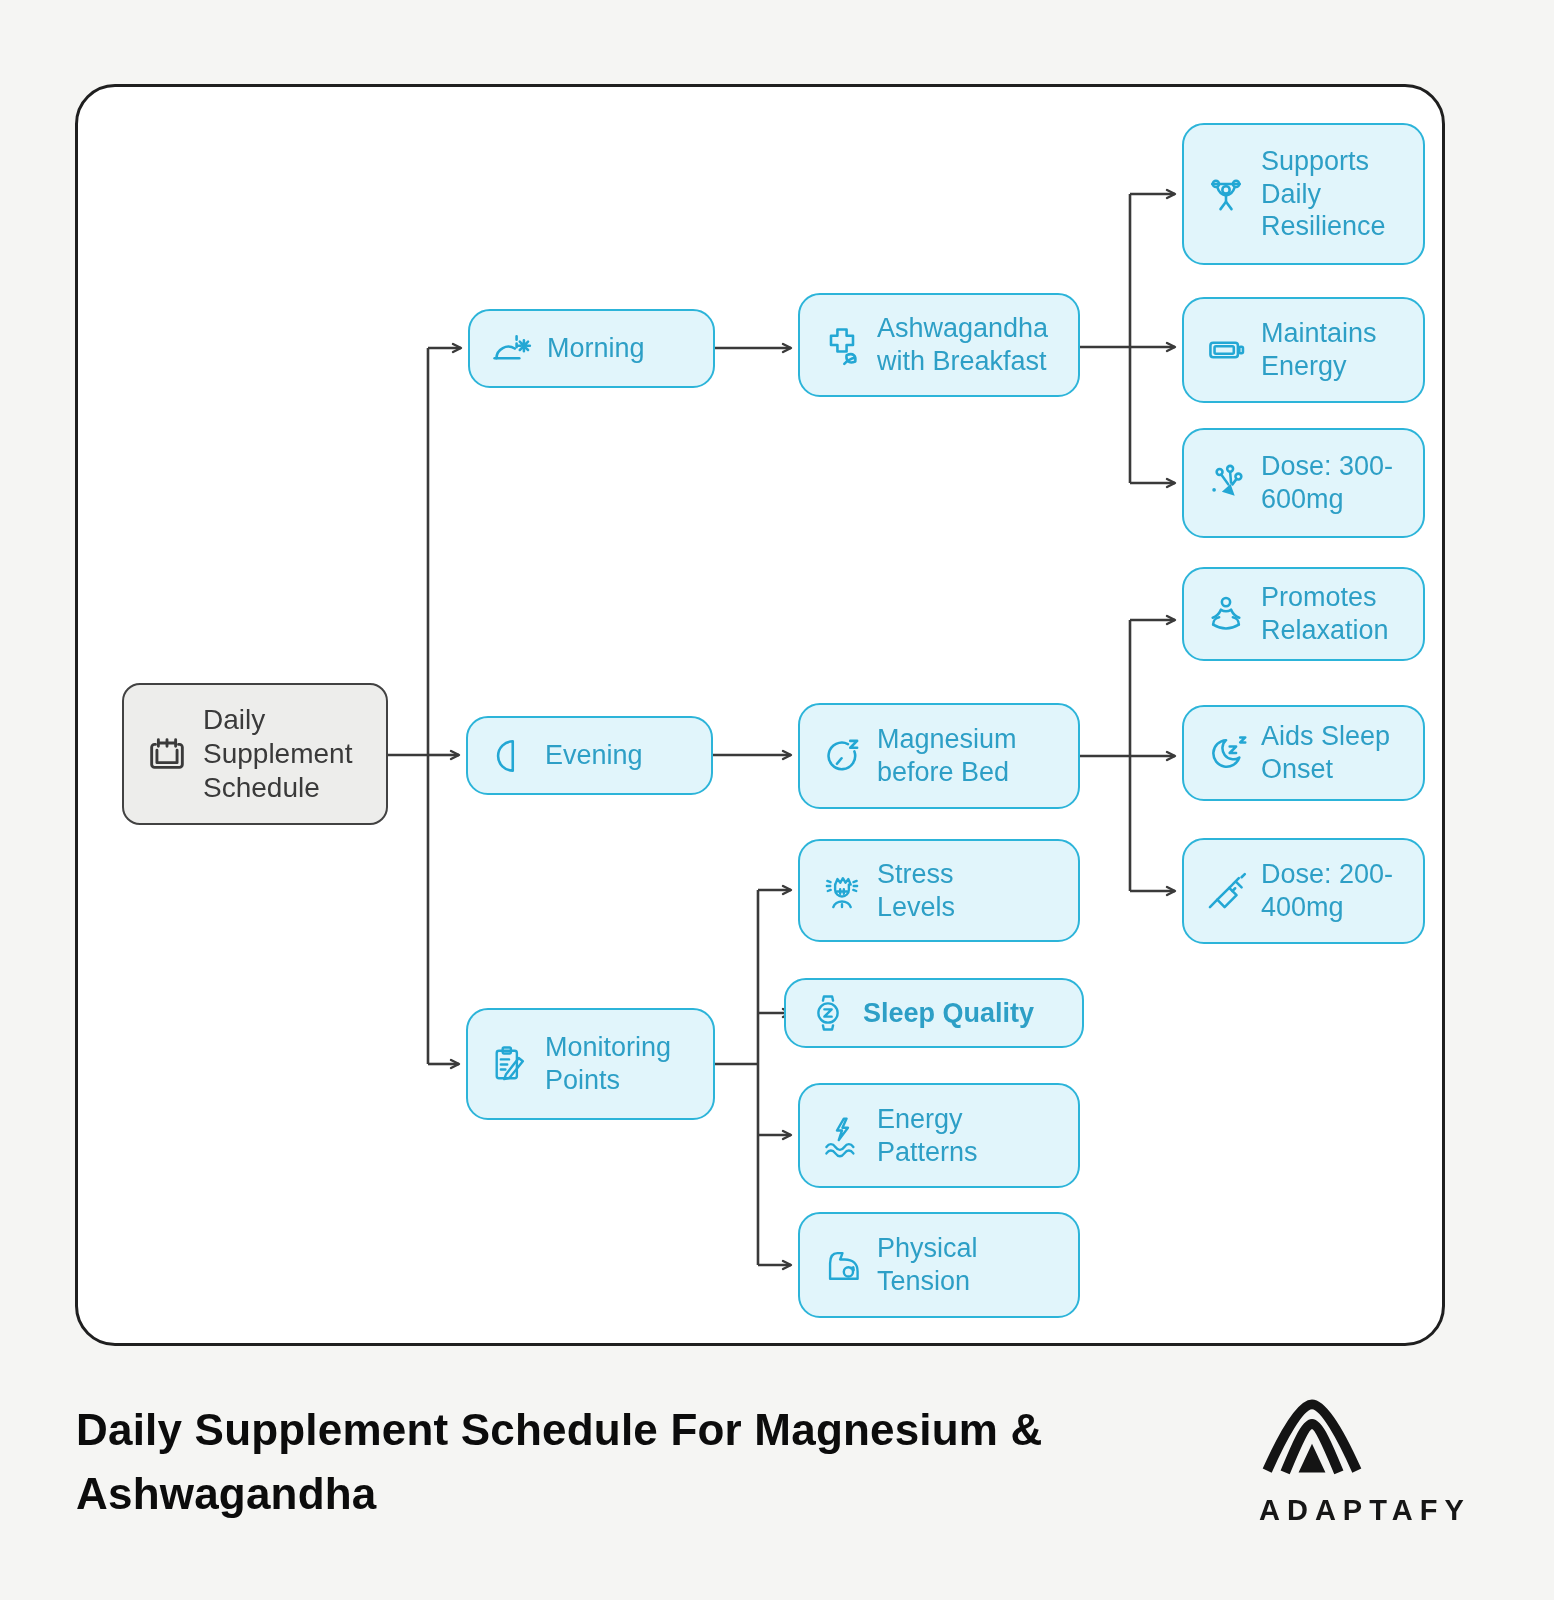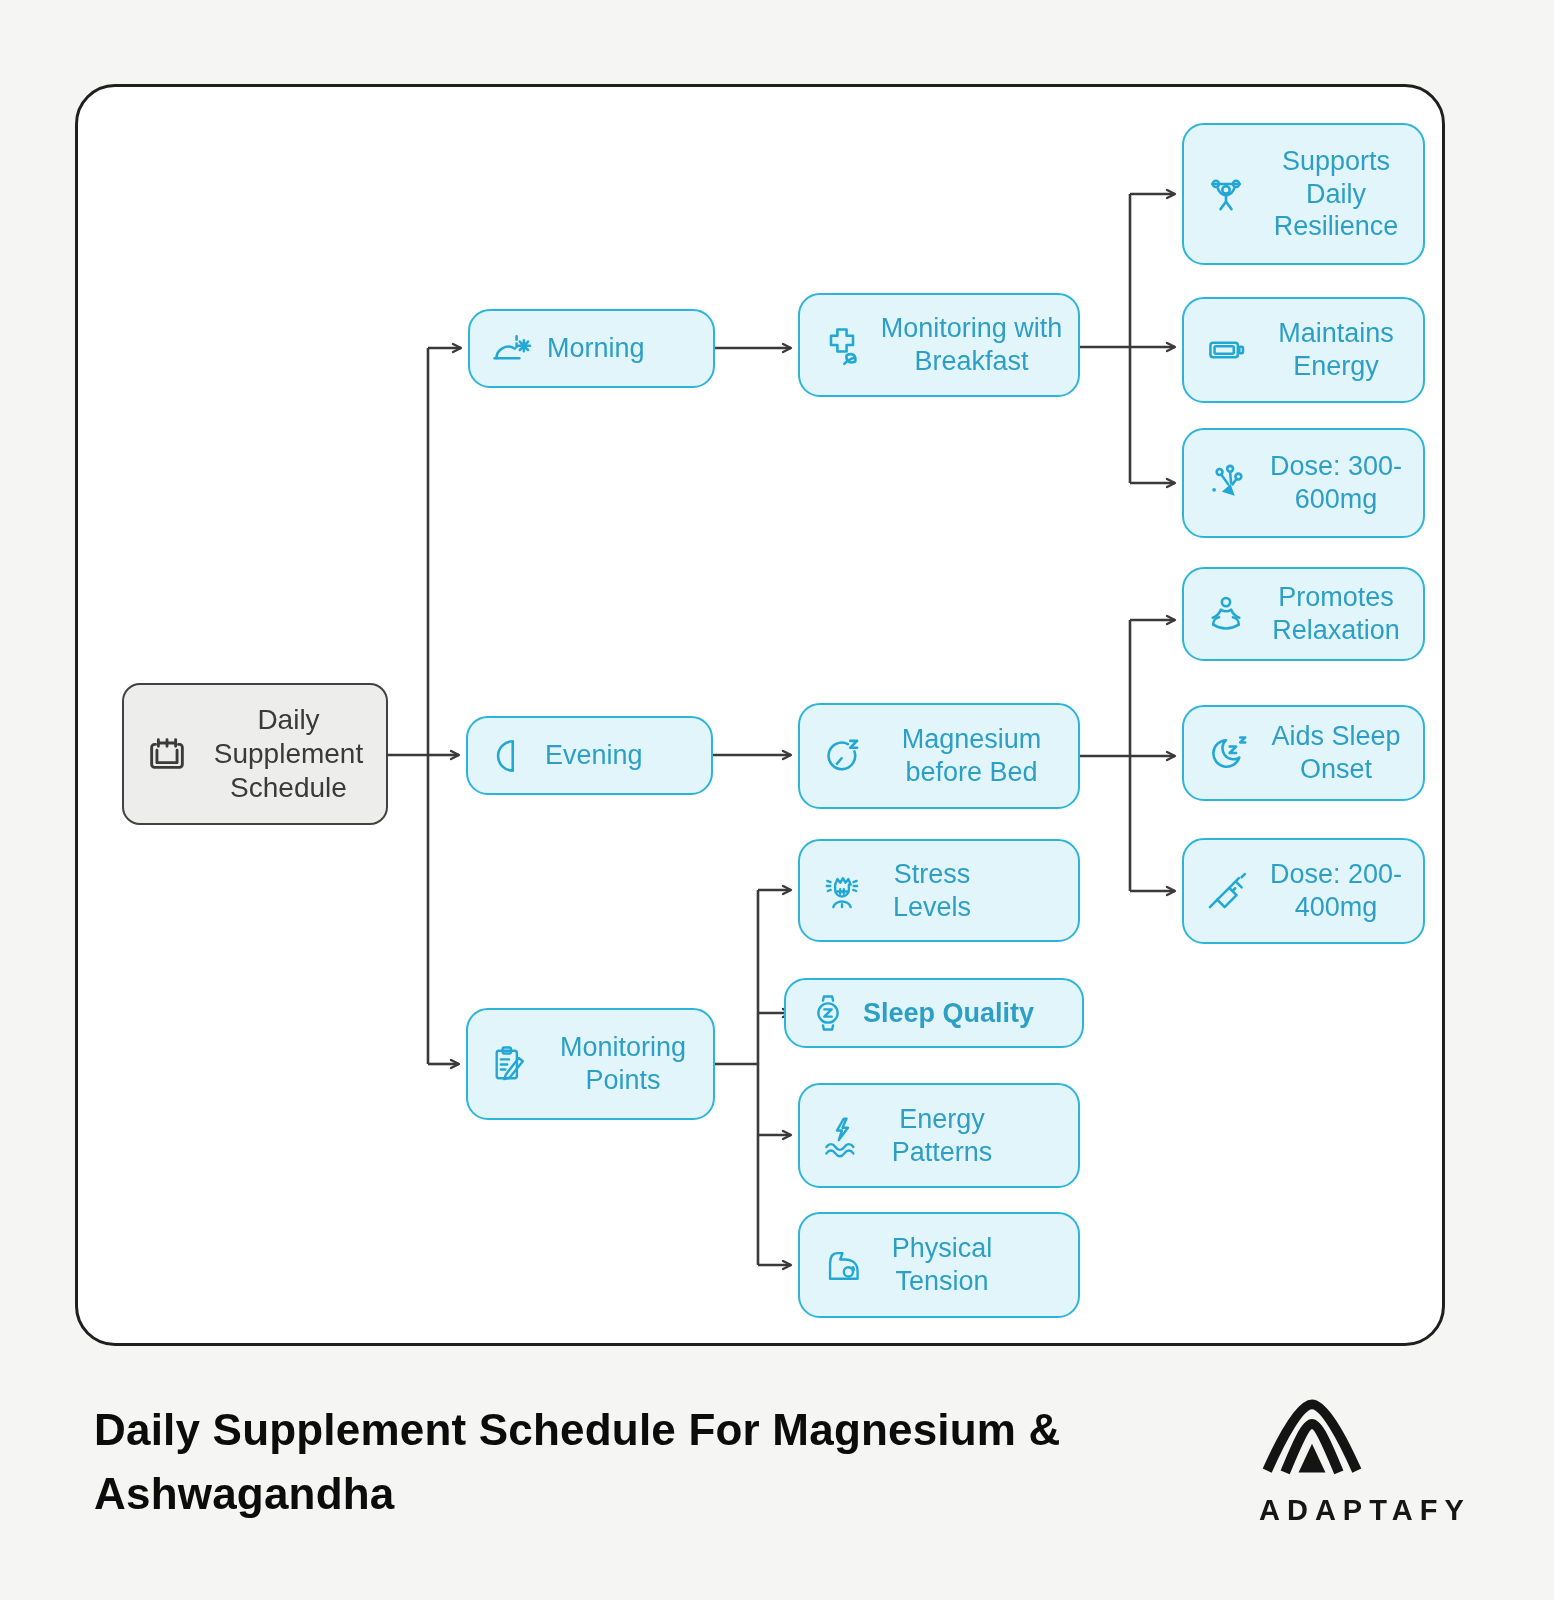--- a/index.html
+++ b/index.html
@@ -23,23 +23,23 @@
     background:#e1f5fb;border:2.5px solid #2cb4d9;border-radius:22px;
     color:#2d9fc6;font-size:27px;line-height:1.22;
   }
   .node .icon{flex:0 0 auto;display:flex;align-items:center;justify-content:center;}
   .node .icon svg{stroke:#23a7d4;}
   .node.root{
     background:#ededeb;border-color:#424242;color:#3a3a3a;
     font-size:28px;border-radius:18px;
   }
   .node.root .icon svg{stroke:#3a3a3a;}
-  .label{display:block;text-align:center;}
+  .label{display:block;}
   .footer-title{
-    position:absolute;left:94px;top:1398px;width:1020px;
+    position:absolute;left:76px;top:1398px;width:1020px;
     font-size:44px;font-weight:bold;color:#0c0c0c;line-height:1.45;
     letter-spacing:0.2px;
   }
   .brand{
     position:absolute;left:1252px;top:1390px;width:200px;
   }
   .brand .mark{display:inline-block;}
   .brand .name{
     margin-top:14px;font-size:29px;font-weight:bold;color:#161616;
     letter-spacing:7px;text-indent:7px;white-space:nowrap;
@@ -108,21 +108,21 @@
   </div>
 
   <div class="node" style="left:798px;top:293px;width:282px;height:104px;">
     <span class="icon">
       <svg viewBox="0 0 48 48" width="44" height="44" fill="none" stroke-width="2.8" stroke-linecap="round" stroke-linejoin="round">
         <path d="M19 7 h10 v7 h7 v10 h-7 v7 h-10 v-7 h-7 v-10 h7 z"></path>
         <path d="M29 35 c7.5 -3 10.5 1 9.5 7 c-7.5 3 -10.5 -1 -9.5 -7 z"></path>
         <path d="M26.5 44.5 c3.5 -3.5 6.5 -5.5 11.5 -6.5"></path>
       </svg>
     </span>
-    <span class="label">Monitoring with Breakfast</span>
+    <span class="label">Ashwagandha with Breakfast</span>
   </div>
 
   <div class="node" style="left:1182px;top:123px;width:243px;height:142px;">
     <span class="icon">
       <svg viewBox="0 0 48 48" width="44" height="44" fill="none" stroke-width="2.8" stroke-linecap="round" stroke-linejoin="round">
         <path d="M9 13 h30"></path>
         <circle cx="13" cy="13" r="3.4"></circle>
         <circle cx="35" cy="13" r="3.4"></circle>
         <circle cx="24" cy="19.5" r="4"></circle>
         <path d="M14.5 16.5 C16.5 23 20 25 24 25.5 M33.5 16.5 C31.5 23 28 25 24 25.5"></path>

